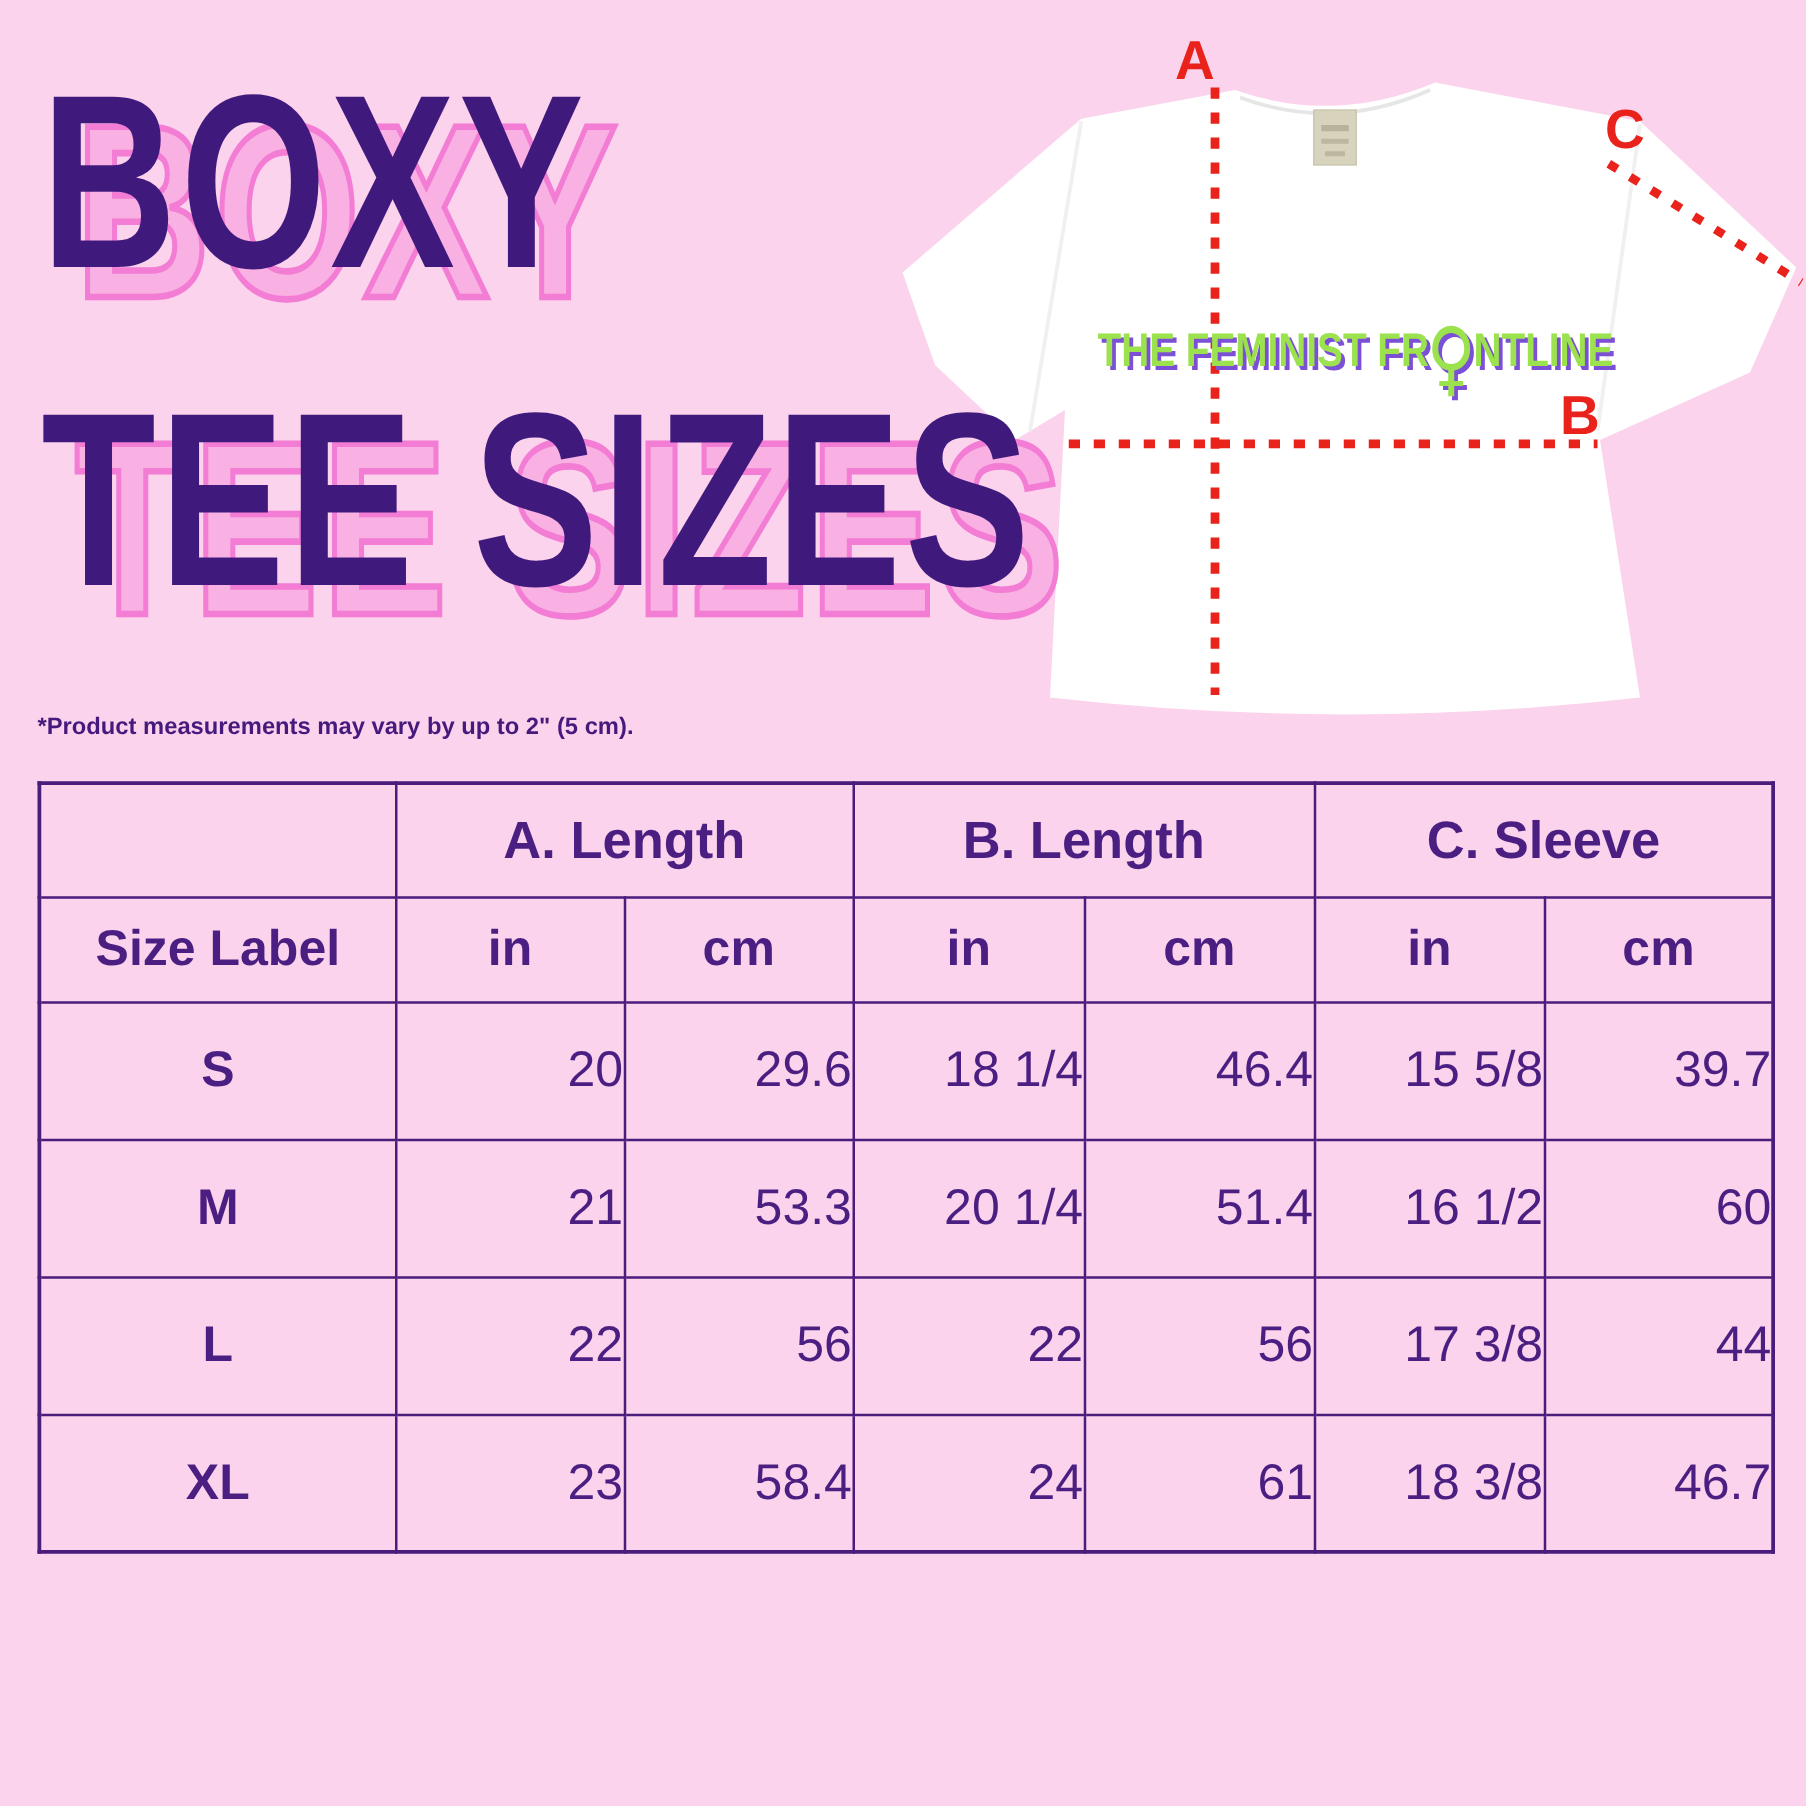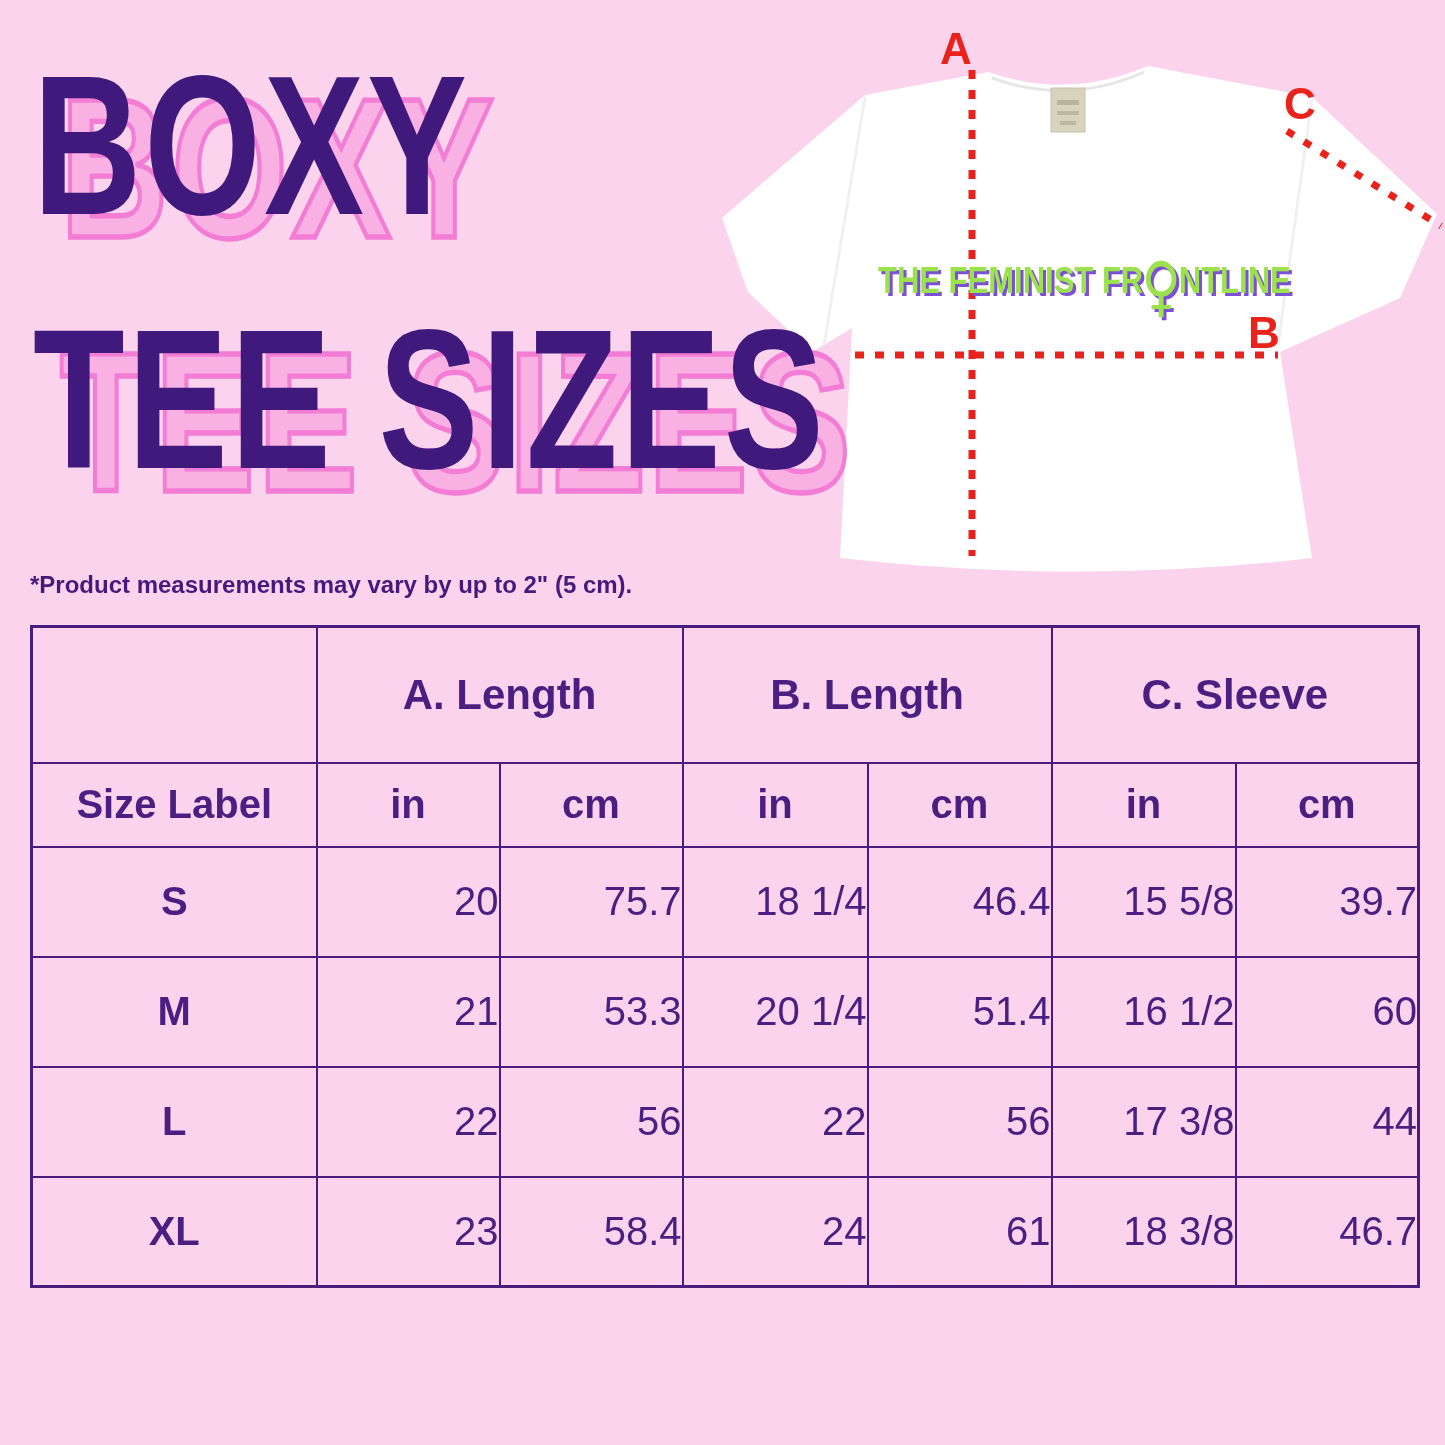--- a/index.html
+++ b/index.html
@@ -22,21 +22,21 @@
   .display-title::before{
     content:attr(data-text);
     position:absolute;left:27px;top:18px;
     color:#f9b0e2;
     -webkit-text-stroke:4px #f37cd4;
     z-index:-1;
   }
   
   .note{
     position:absolute;left:30px;top:572px;margin:0;
-    font-weight:bold;font-size:24px;line-height:1.1;
+    font-weight:bold;font-size:19px;line-height:1.1;
     color:#461a7d;z-index:2;
   }
   
   .diagram-svg{position:absolute;left:0;top:0;z-index:1;}
   .measure-label{
     position:absolute;z-index:3;
     font-weight:bold;font-size:44px;line-height:1;
     color:#e9231b;
   }
   #label-a{left:940px;top:27px;}
@@ -61,21 +61,21 @@
     position:absolute;left:30px;top:625px;width:1387px;z-index:2;
     border-collapse:collapse;table-layout:fixed;
     border:3px solid #4a1d7c;
   }
   .size-table th,.size-table td{
     border:2px solid #4a1d7c;
     text-align:center;vertical-align:middle;
     color:#4b1f82;padding:0;
     font-family:"Liberation Sans",sans-serif;
   }
-  .row-group{height:136px;}
+  .row-group{height:91px;}
   .row-units{height:84px;}
   .size-table tbody tr{height:110px;}
   .row-group th{font-size:42px;font-weight:bold;}
   .row-units th{font-size:40px;font-weight:bold;}
   .size-table tbody th{font-size:40px;font-weight:bold;}
   .size-table tbody td{font-size:40px;font-weight:normal;text-align:right;}
 </style>
 </head>
 <body>
 
@@ -146,21 +146,21 @@
       <th>in</th>
       <th>cm</th>
       <th>in</th>
       <th>cm</th>
     </tr>
   </thead>
   <tbody>
     <tr>
       <th>S</th>
       <td>20</td>
-      <td>75.7</td>
+      <td>29.6</td>
       <td>18 1/4</td>
       <td>46.4</td>
       <td>15 5/8</td>
       <td>39.7</td>
     </tr>
     <tr>
       <th>M</th>
       <td>21</td>
       <td>53.3</td>
       <td>20 1/4</td>

